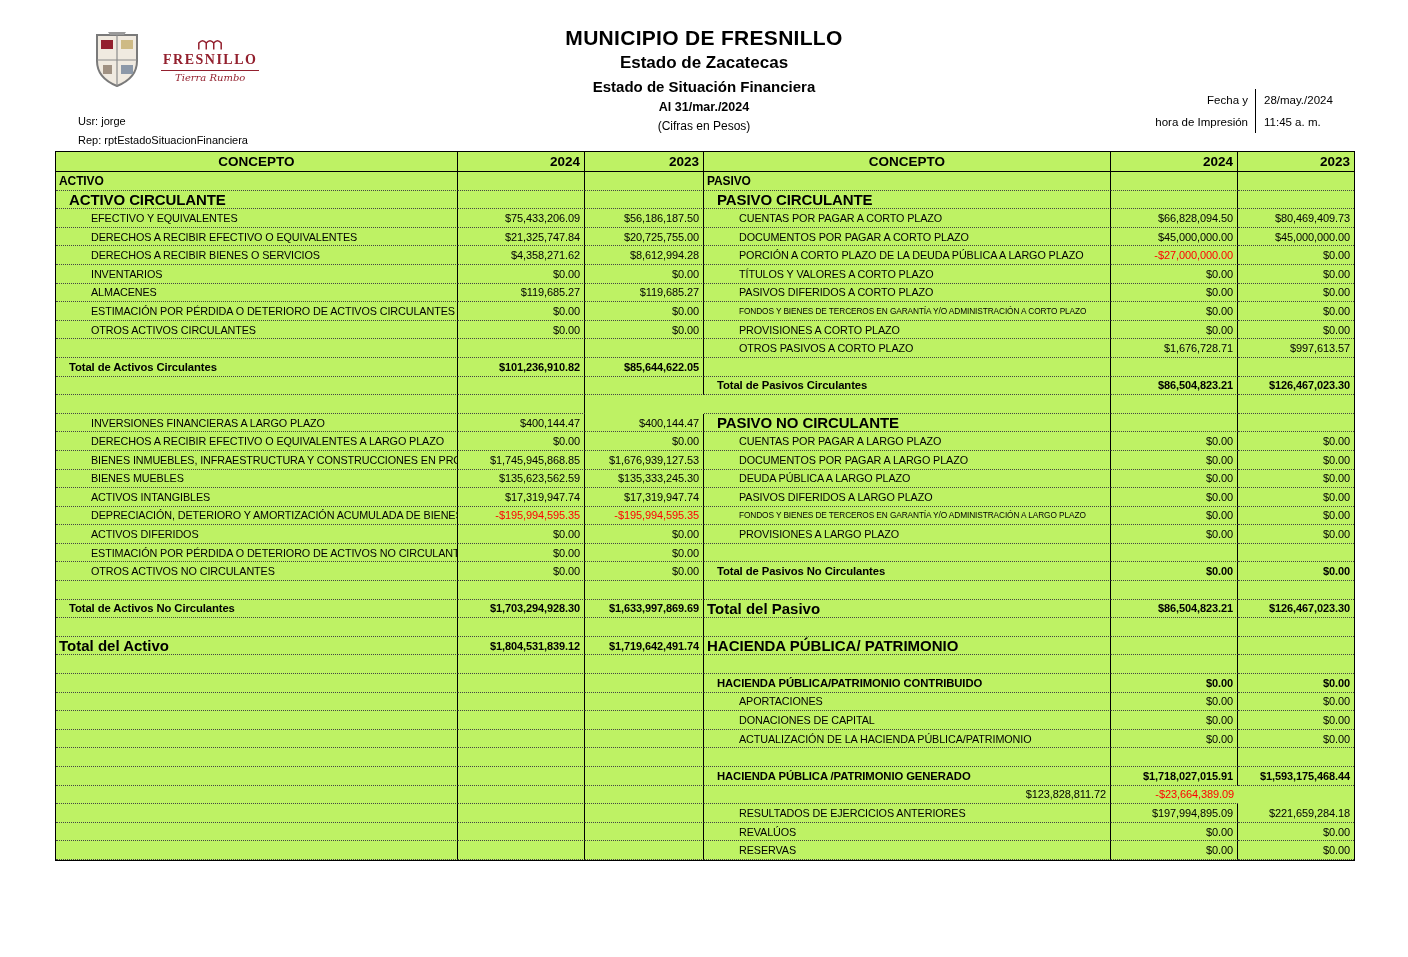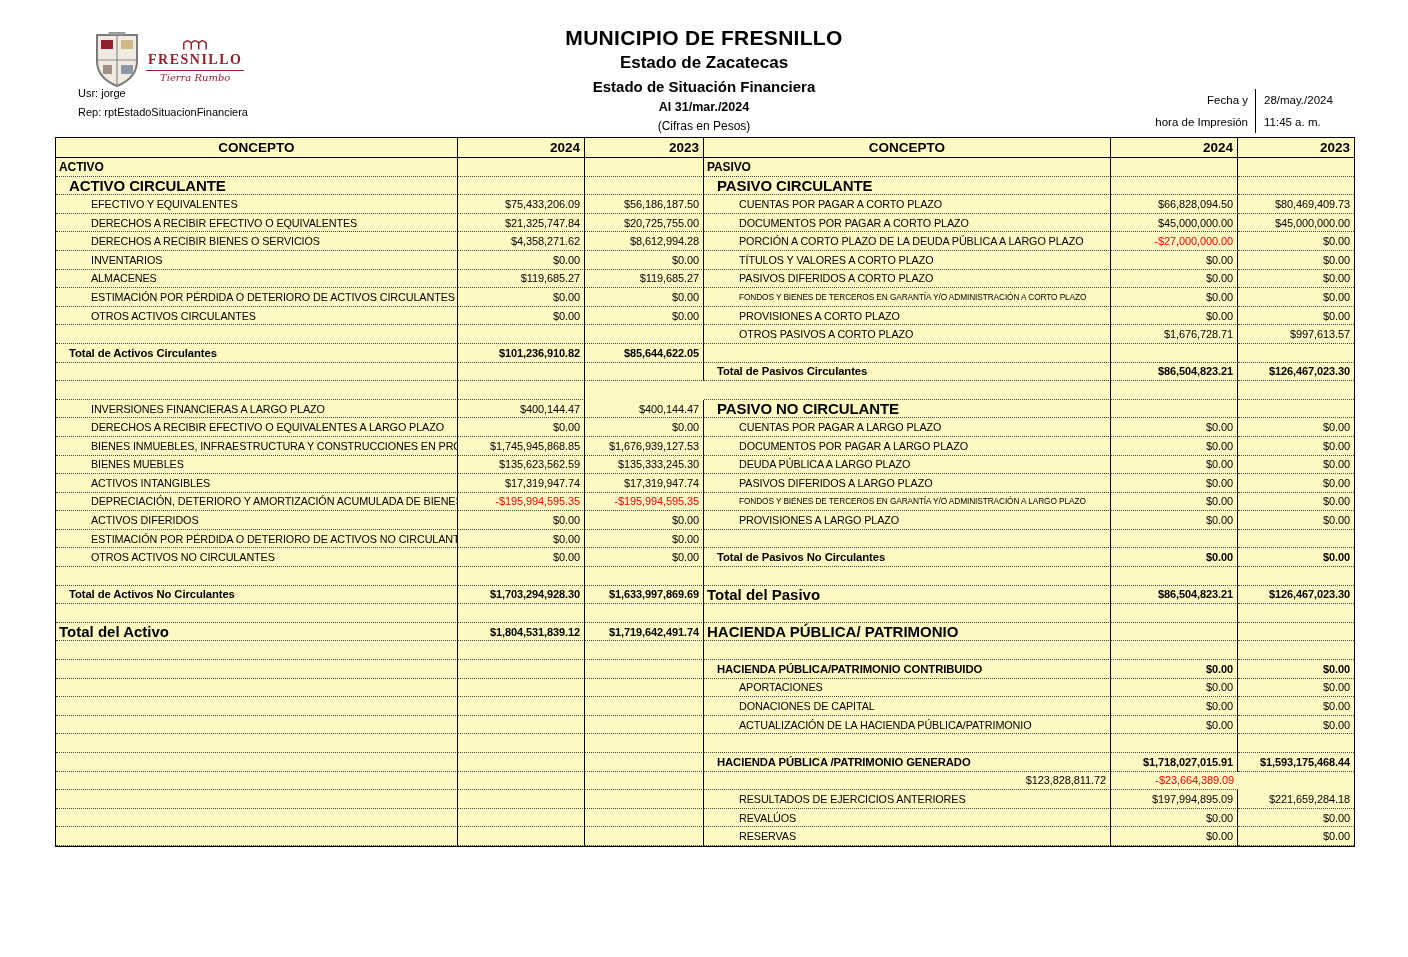--- a/index.html
+++ b/index.html
@@ -11,39 +11,39 @@
   }
 
   
   .center-head{ position:absolute; left:0; right:0; top:26px; text-align:center; }
   .title{ font-size:21px; font-weight:700; letter-spacing:.3px; }
   .subtitle{ font-size:17px; font-weight:700; margin-top:3px; }
   .report-name{ font-size:15px; font-weight:700; margin-top:5px; }
   .as-of{ font-size:12.5px; font-weight:700; margin-top:5px; }
   .units{ font-size:12px; margin-top:5px; }
 
-  .user-meta{ position:absolute; left:78px; top:84px; font-size:11px; line-height:19px; }
+  .user-meta{ position:absolute; left:78px; top:112px; font-size:11px; line-height:19px; }
 
   .print-meta{ position:absolute; left:1140px; top:89px; width:218px; font-size:11.5px; }
   .pm-row{ display:flex; height:22px; }
   .pm-label{ flex:0 0 108px; border-right:1px solid #000; display:flex; align-items:center;
              justify-content:flex-end; padding-right:7px; }
   .pm-value{ padding-left:8px; display:flex; align-items:center; }
 
   
-  .logo{ position:absolute; left:94px; top:31px; display:flex; align-items:center; gap:6px; }
+  .logo{ position:absolute; left:94px; top:31px; display:flex; align-items:center; gap:21px; }
   .crest{ width:46px; height:58px; }
   .wordmark{ display:flex; flex-direction:column; align-items:center; color:var(--brand); }
   .wm-icon{ width:28px; height:14px; }
   .brand{ font-family:"Liberation Serif", serif; font-weight:700; font-size:14px;
           letter-spacing:1.5px; border-bottom:1.5px solid var(--brand); padding:1px 2px 2px; }
   .tagline{ font-family:"DejaVu Serif", serif; font-style:italic; font-size:10px; margin-top:1px; }
 
   
-  .tables{ position:absolute; left:55px; top:137px; display:flex; border:1.5px solid #000; background:#fef9c3;justify-content:flex-end; }
+  .tables{ position:absolute; left:55px; top:151px; display:flex; border:1.5px solid #000; background:#bef264;justify-content:flex-end; }
   .fin-table{ display:flex; flex-direction:column; }
   .trow{ display:grid; }
   .fin-table.left  .trow{ grid-template-columns:402px 127px 119px; }
   .fin-table.right .trow{ grid-template-columns:407px 127px 116px; }
 
   .cell{ height:18.6px; border-right:1px solid #000; border-bottom:1px dotted #444;
          display:flex; align-items:center; white-space:nowrap; overflow:hidden;
          font-size:10.8px; letter-spacing:-0.1px; box-sizing:border-box; }
   .fin-table.right .trow .cell:last-child{ border-right:none; }
   .cell.val{ justify-content:flex-end; padding-right:4px; font-size:11px; }

